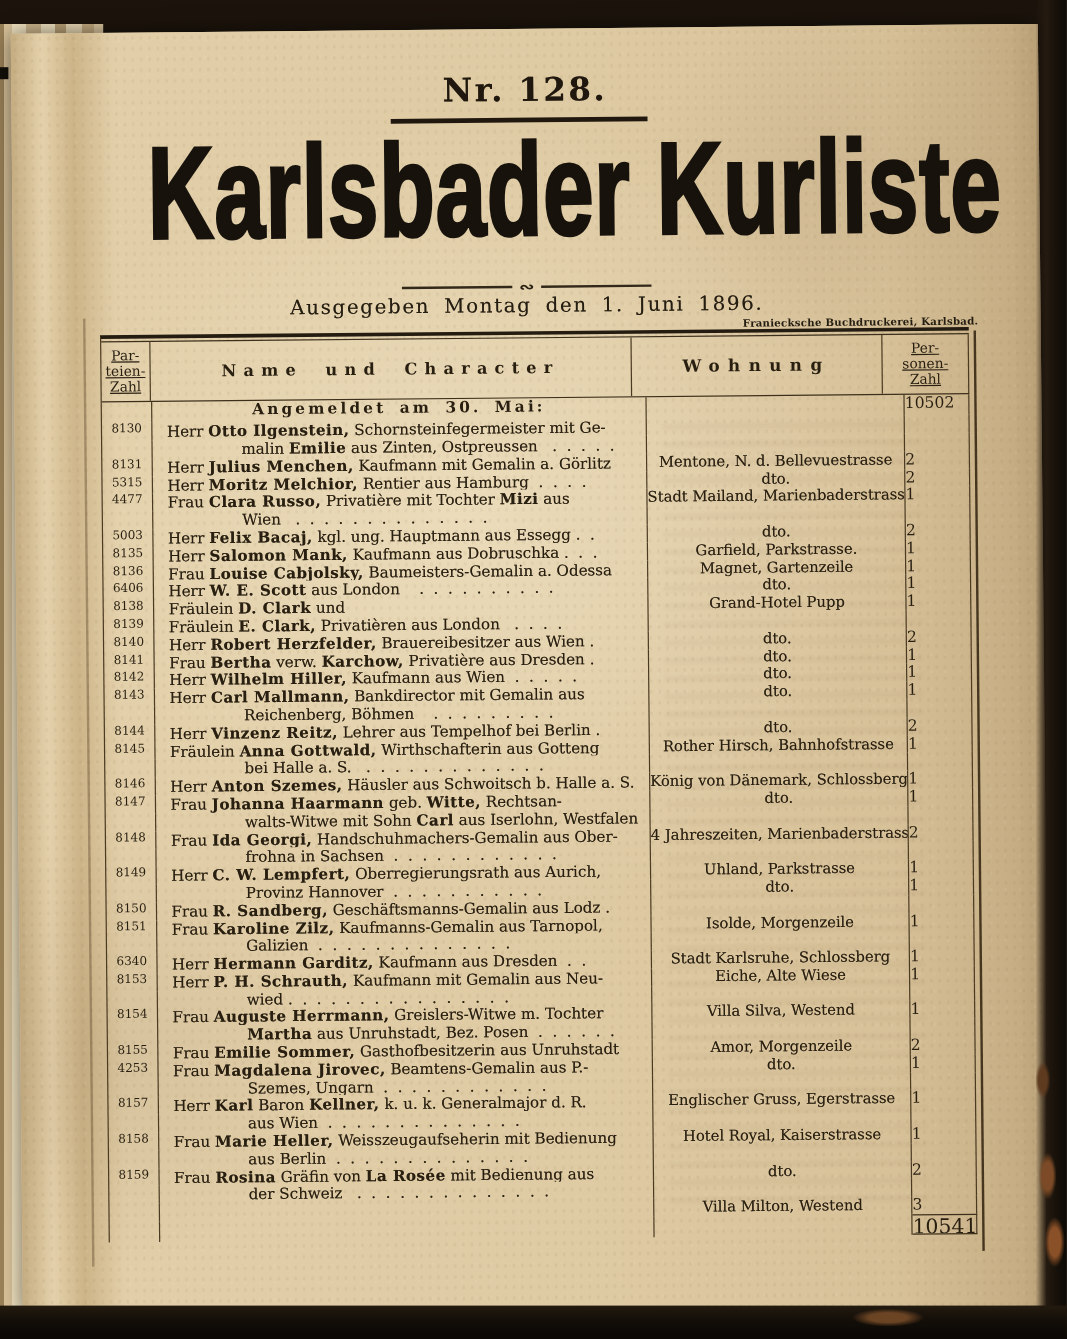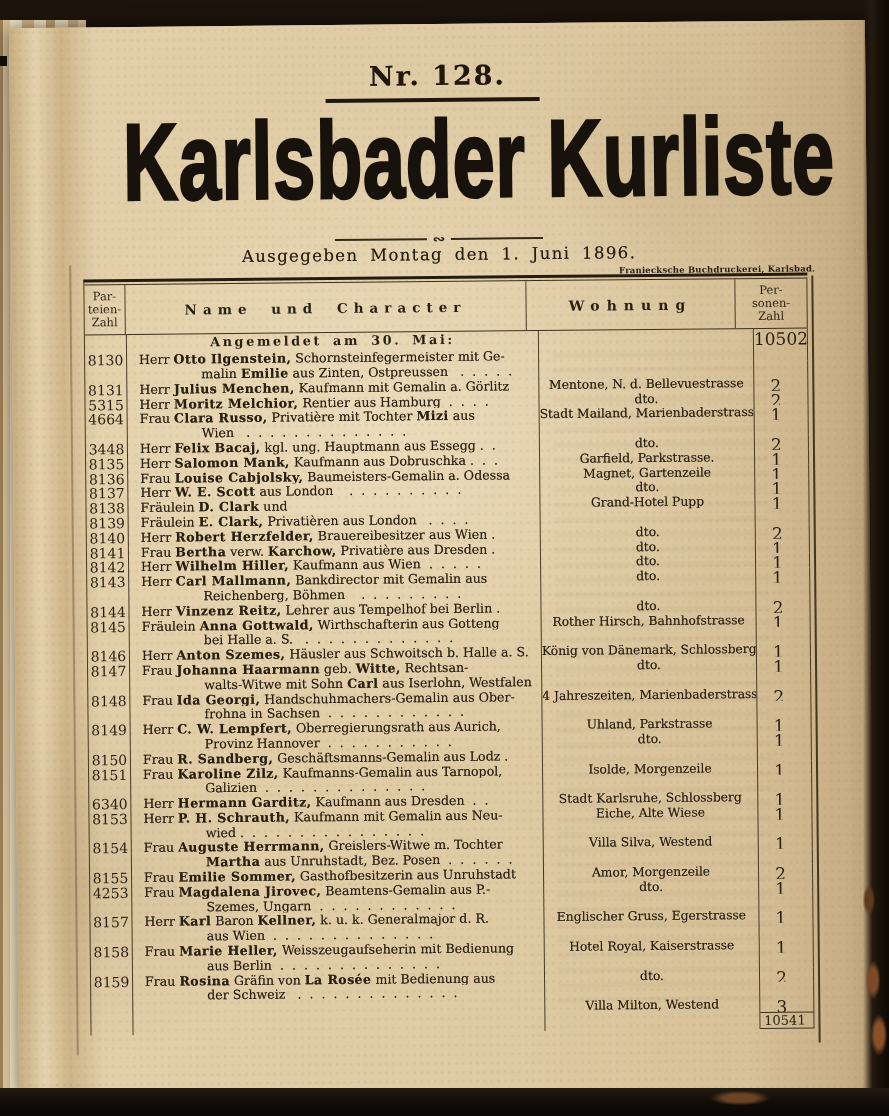--- a/index.html
+++ b/index.html
@@ -115,38 +115,38 @@
     font-size:12.6px;color:#281f11;
   }
   .gtable::before{content:'';display:block;height:1.2px;background:#3c2f1b;margin-top:2px;}
   .gtable::after{ 
     content:'';position:absolute;top:0;right:-6px;width:1.6px;height:calc(100% + 14px);background:#463username621;background:#46361f;
   }
   .thead{display:flex;height:49px;border-bottom:1.3px solid #3c2f1b;}
   .c,.th{box-sizing:border-box;}
   .th{border-right:1.2px solid #4a3a22;display:flex;align-items:center;justify-content:center;text-align:center;}
   .w-no{width:42px;}.w-nm{width:412px;}.w-wo{width:215px;}.w-pe{width:74px;}
-  .th-no,.th-pe{font-size:11.5px;line-height:13px;}
+  .th-no,.th-pe{font-size:11.5px;line-height:13px;text-decoration:underline;}
   .th-nm{font-size:13.5px;font-weight:bold;letter-spacing:6px;word-spacing:8px;}
   .th-wo{font-size:14px;font-weight:bold;letter-spacing:7px;}
   .tbody{position:relative;}
   .line{display:flex;height:14.8px;}
   .c{border-right:1.2px solid #4a3a22;overflow:hidden;}
-  .c.no{width:42px;text-align:center;font-size:14px;}
+  .c.no{width:42px;text-align:center;font-size:10px;}
   .c.nm{width:412px;padding-left:12px;white-space:pre;}
   .c.nm.ind{padding-left:74px;}
   .c.wo{width:215px;text-align:center;font-size:12.3px;white-space:nowrap;}
-  .c.pe{width:54px;text-align:center;padding-right:10px;font-size:17px;}
+  .c.pe{width:54px;text-align:left;padding-right:10px;font-size:13px;}
   .c b{font-weight:bold;letter-spacing:.4px;}
   .section-line{height:17px;}
   .section-line .nm{text-align:center;padding-left:0;font-weight:bold;letter-spacing:2.6px;word-spacing:4px;font-size:12.8px;}
   .total-line{height:17px;}
   .total-line .pe{
     border-top:1.2px solid #3c2f1b;border-bottom:1.2px solid #3c2f1b;
-    text-align:center;padding-right:4px;font-size:13px;
+    text-align:center;padding-right:4px;font-size:17px;
   }
   .txt{text-shadow:0 0 .5px rgba(40,30,15,.6);}
 </style>
 </head>
 <body>
 
 <div>
   <div class="edge-left"></div>
 
   <div class="paper">
@@ -208,56 +208,56 @@
   </div>
 
   <div class="line">
     <div class="c no">5315</div>
     <div class="c nm txt"><span>Herr </span><b>Moritz Melchior,</b><span> Rentier aus Hamburg  .  .  .  .</span></div>
     <div class="c wo txt">dto.</div>
     <div class="c pe">2</div>
   </div>
 
   <div class="line">
-    <div class="c no">4664</div>
+    <div class="c no">4477</div>
     <div class="c nm txt"><span>Frau </span><b>Clara Russo,</b><span> Privatière mit Tochter </span><b>Mizi</b><span> aus</span></div>
     <div class="c wo txt">Stadt Mailand, Marienbaderstrasse</div>
     <div class="c pe">1</div>
   </div>
 
   <div class="line">
     <div class="c no"></div>
     <div class="c nm txt ind"><span>Wien   .  .  .  .  .  .  .  .  .  .  .  .  .  .</span></div>
     <div class="c wo txt"></div>
     <div class="c pe"></div>
   </div>
 
   <div class="line">
-    <div class="c no">3448</div>
+    <div class="c no">5003</div>
     <div class="c nm txt"><span>Herr </span><b>Felix Bacaj,</b><span> kgl. ung. Hauptmann aus Essegg .  .</span></div>
     <div class="c wo txt">dto.</div>
     <div class="c pe">2</div>
   </div>
 
   <div class="line">
     <div class="c no">8135</div>
     <div class="c nm txt"><span>Herr </span><b>Salomon Mank,</b><span> Kaufmann aus Dobruschka .  .  .</span></div>
     <div class="c wo txt">Garfield, Parkstrasse.</div>
     <div class="c pe">1</div>
   </div>
 
   <div class="line">
     <div class="c no">8136</div>
     <div class="c nm txt"><span>Frau </span><b>Louise Cabjolsky,</b><span> Baumeisters-Gemalin a. Odessa</span></div>
     <div class="c wo txt">Magnet, Gartenzeile</div>
     <div class="c pe">1</div>
   </div>
 
   <div class="line">
-    <div class="c no">8137</div>
+    <div class="c no">6406</div>
     <div class="c nm txt"><span>Herr </span><b>W. E. Scott</b><span> aus London    .  .  .  .  .  .  .  .  .  .</span></div>
     <div class="c wo txt">dto.</div>
     <div class="c pe">1</div>
   </div>
 
   <div class="line">
     <div class="c no">8138</div>
     <div class="c nm txt"><span>Fräulein </span><b>D. Clark</b><span> und</span></div>
     <div class="c wo txt">Grand-Hotel Pupp</div>
     <div class="c pe">1</div>

